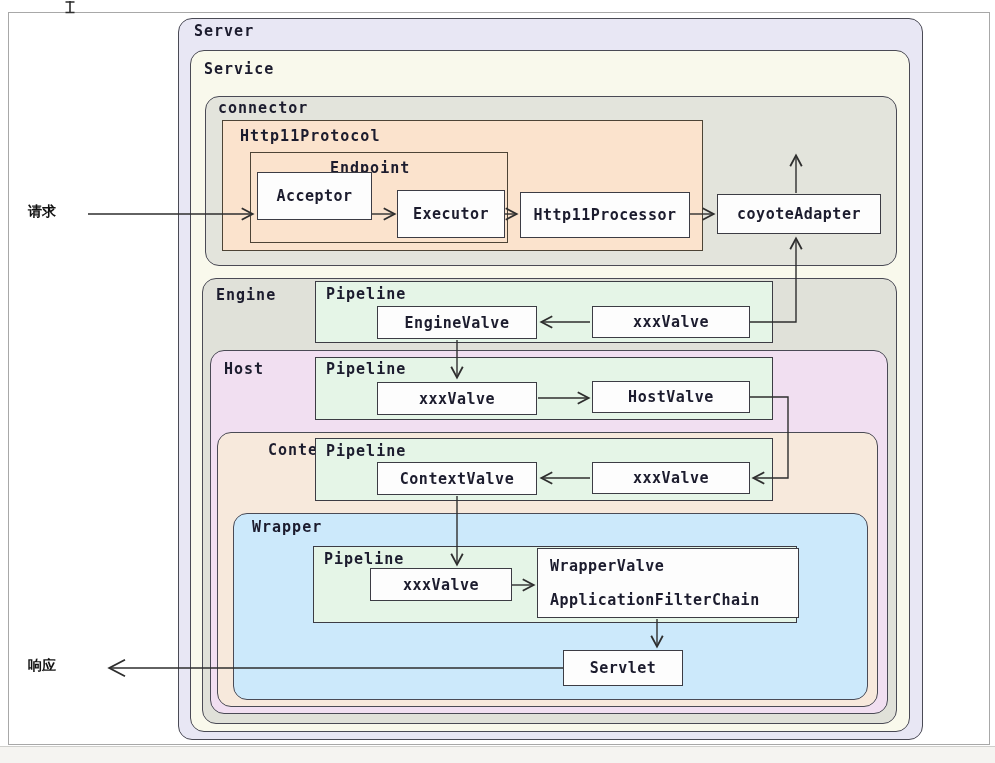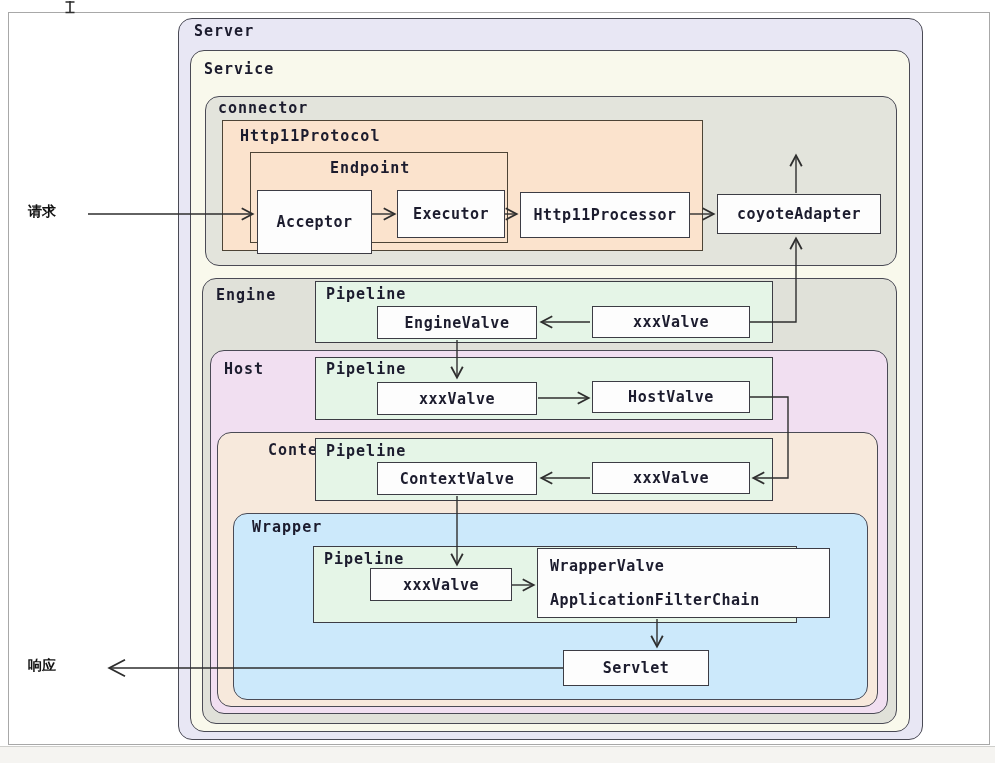--- a/index.html
+++ b/index.html
@@ -68,21 +68,21 @@
 
   <div class="abs pipeline fill-pipeline" style="left:315px;top:438px;width:458px;height:63px;"></div>
   <span class="lbl" style="left:326px;top:442px;">Pipeline</span>
 
   <div class="abs rbox fill-wrapper" style="left:233px;top:513px;width:635px;height:187px;"></div>
   <span class="lbl" style="left:252px;top:518px;">Wrapper</span>
 
   <div class="abs pipeline fill-pipeline" style="left:313px;top:546px;width:484px;height:77px;"></div>
   <span class="lbl" style="left:324px;top:550px;">Pipeline</span>
 
-  <div class="abs node" style="left:257px;top:190px;width:115px;height:64px;text-align:right;">
+  <div class="abs node" style="left:257px;top:172px;width:115px;height:48px;text-align:right;">
     <span>Acceptor</span>
   </div>
   <div class="abs node" style="left:397px;top:190px;width:108px;height:48px;">
     <span>Executor</span>
   </div>
   <div class="abs node" style="left:520px;top:192px;width:170px;height:46px;">
     <span>Http11Processor</span>
   </div>
   <div class="abs node" style="left:717px;top:194px;width:164px;height:40px;">
     <span>coyoteAdapter</span>
@@ -105,26 +105,26 @@
   <div class="abs node" style="left:377px;top:462px;width:160px;height:33px;">
     <span>ContextValve</span>
   </div>
   <div class="abs node" style="left:592px;top:462px;width:158px;height:32px;">
     <span>xxxValve</span>
   </div>
 
   <div class="abs node" style="left:370px;top:568px;width:142px;height:33px;">
     <span>xxxValve</span>
   </div>
-  <div class="abs node wv-box" style="left:537px;top:548px;width:293px;height:70px;">
+  <div class="abs node wv-box" style="left:537px;top:548px;width:262px;height:70px;">
     <span>WrapperValve</span>
     <span>ApplicationFilterChain</span>
   </div>
 
-  <div class="abs node" style="left:563px;top:650px;width:146px;height:36px;">
+  <div class="abs node" style="left:563px;top:650px;width:120px;height:36px;">
     <span>Servlet</span>
   </div>
 
   <span class="abs cn" style="left:28px;top:203px;">请求</span>
   <span class="abs cn" style="left:28px;top:657px;">响应</span>
 
   <svg class="overlay" width="995" height="763" viewBox="0 0 995 763">
     <defs>
       <marker id="ah" viewBox="0 0 12 12" refX="10" refY="6" markerWidth="11" markerHeight="11" orient="auto-start-reverse">
         <path d="M2,1.5 L10.5,6 L2,10.5" fill="none" stroke="#2e2e2e" stroke-width="1.4"></path>

